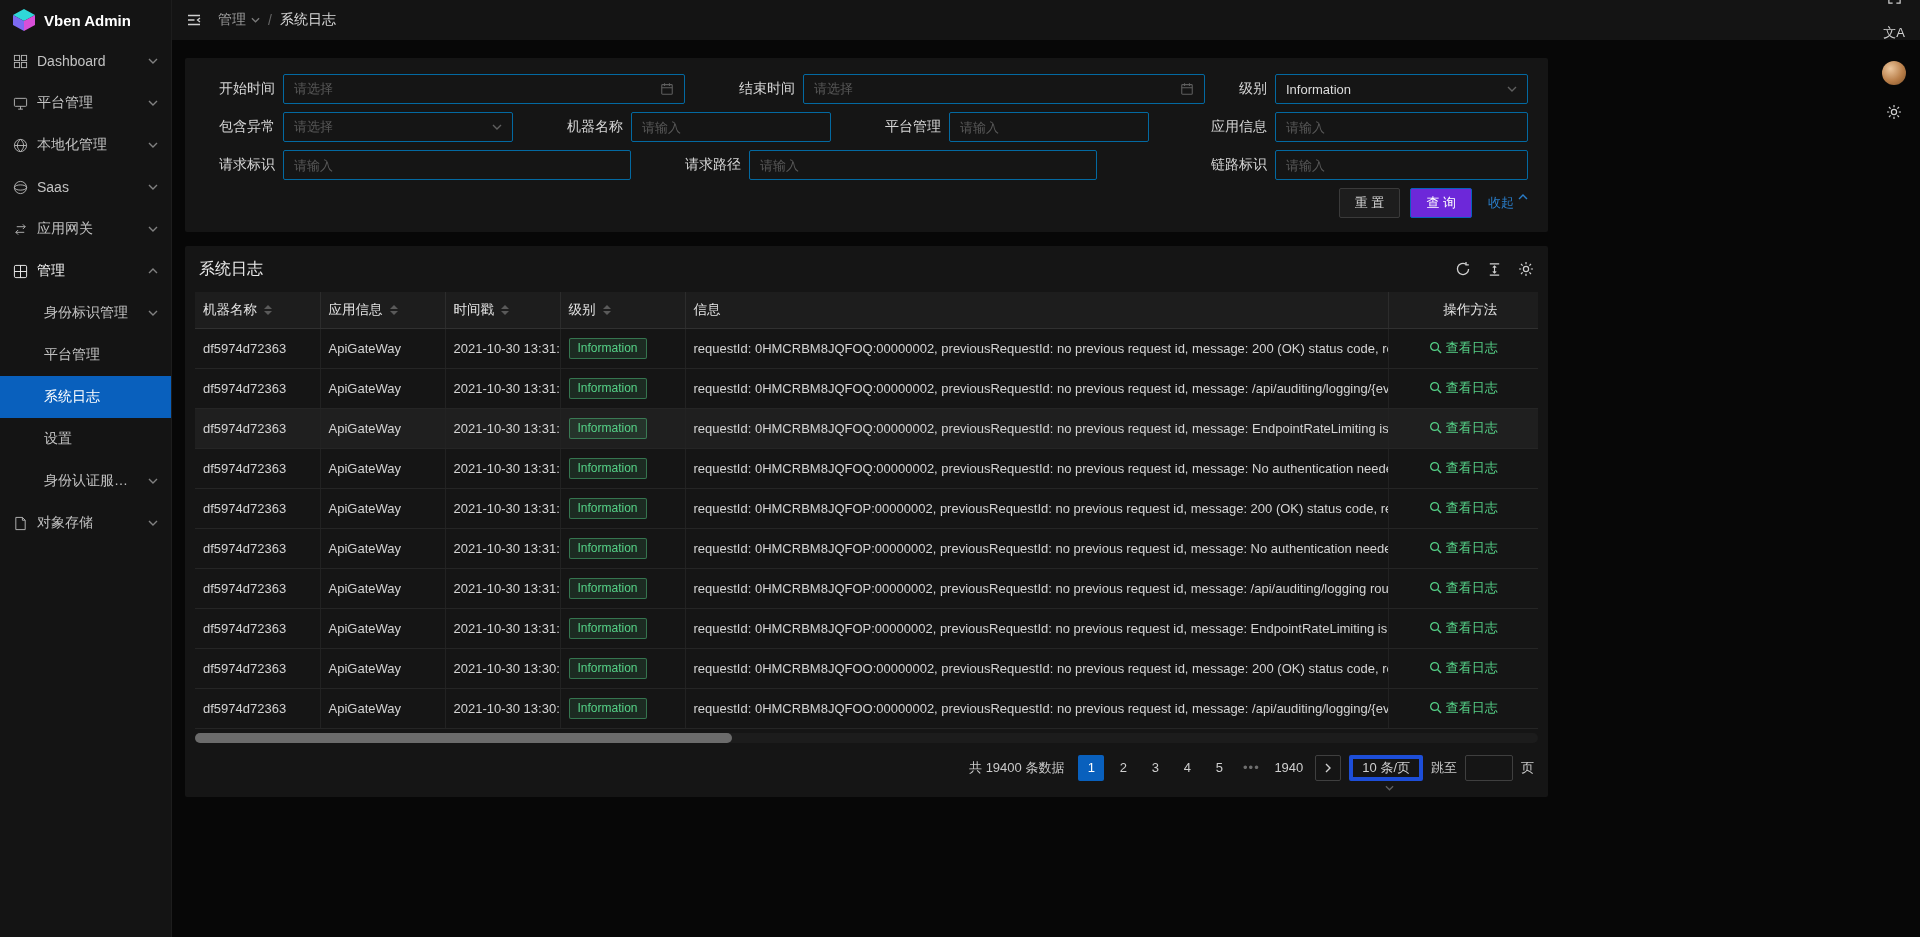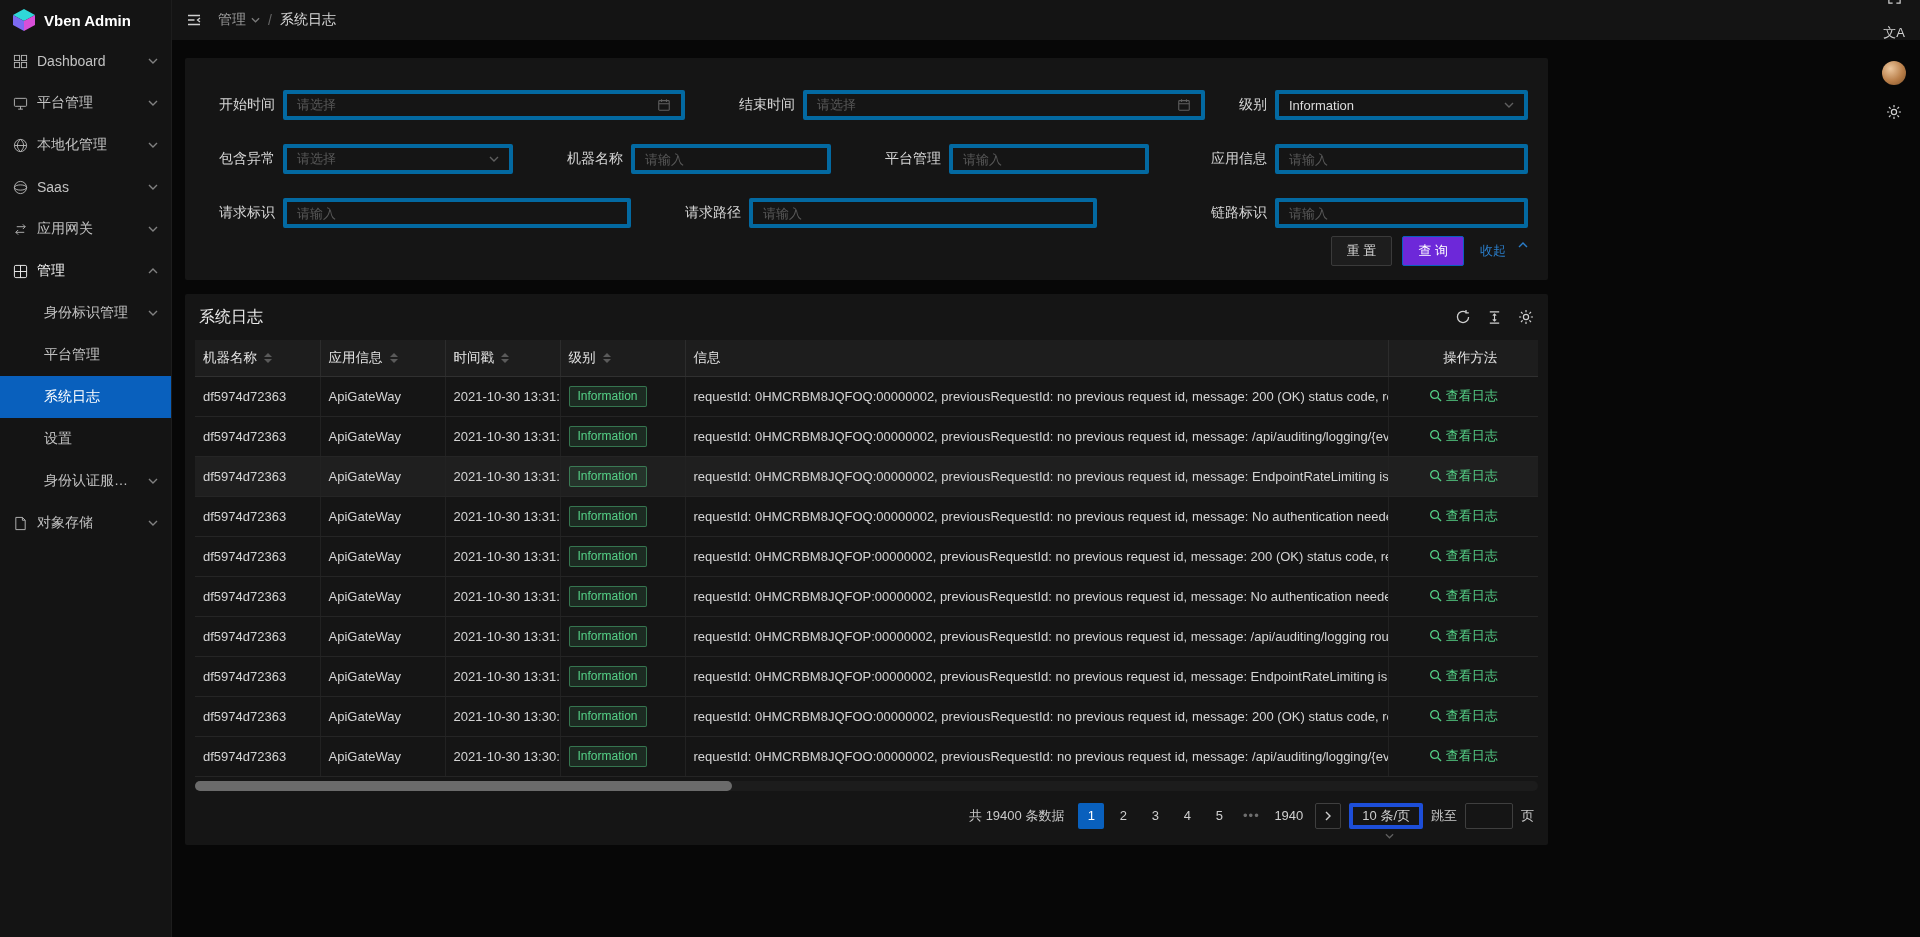--- a/index.html
+++ b/index.html
@@ -33,38 +33,38 @@
   .tico { color:#d0d0d0; display:flex; align-items:center; cursor:pointer; }
   .tico.translate { font-size:13px; letter-spacing:0; }
   .avatar { width:24px; height:24px; border-radius:50%; cursor:pointer;
             background: radial-gradient(circle at 35% 32%, #ecc79e 0%, #b97f4a 55%, #7c4f27 100%); }
   
   .content { padding:18px 0 0 13px; }
   .card { width:1363px; background:#151515; border-radius:2px; }
   
   .form-card { padding:16px 20px 14px 20px; }
   .f-row { display:flex; align-items:center; margin-bottom:8px; }
-  .fg { display:flex; align-items:center; gap:8px;margin-top:16px; }
+  .fg { display:flex; align-items:center; gap:8px; }
   .fg + .fg { margin-left:40px;justify-content:space-between; }
   .fg.ml-auto { margin-left:auto; }
   .flb { width:70px; text-align:right; color:#d6d6d6; font-size:14px; white-space:nowrap; flex-shrink:0; }
   .flb.auto { width:auto; }
-  .ctrl { height:30px; background:#151515; border:4px solid #0369a1; border-radius:2px;
+  .ctrl { height:30px; background:#151515; border:1px solid #0369a1; border-radius:2px;
           display:flex; align-items:center; padding:0 10px; font-size:13px; color:#d9d9d9; }
   input.ctrl { outline:none; }
   input.ctrl::placeholder { color:#585858; }
   .ctrl .ph { color:#585858; flex:1; }
   .ctrl .val { flex:1; color:#dcdcdc; }
   .cic { color:#5f5f5f; display:flex; align-items:center; margin-left:6px; }
   .w402 { width:402px; } .w348 { width:348px; } .w253 { width:253px; } .w230 { width:230px; } .w200 { width:200px; }
   .f-actions { display:flex; justify-content:flex-end; align-items:center; gap:10px; margin-top:8px; }
   .btn { height:30px; padding:0 15px; border-radius:2px; font-size:13px; cursor:pointer;
          background:#1d1d1d; color:#d9d9d9; border:1px solid #3a3a3a; font-family:inherit; }
   .btn.primary { background:#6d28d9; border-color:#0960bd; color:#ffffff; }
-  .collapse-link { color:#2a7dc9; display:flex; gap:12px; cursor:pointer; margin-left:6px; font-size:13px; }
+  .collapse-link { color:#2a7dc9; display:flex; gap:4px; cursor:pointer; margin-left:6px; font-size:13px; }
   .cch { display:flex; }
   
   .table-card { margin-top:14px; padding-bottom:10px; }
   .tc-head { height:46px; display:flex; align-items:center; padding:0 14px; }
   .tc-title { font-size:16px; color:#eaeaea; }
   .tc-icons { margin-left:auto; display:flex; align-items:center; gap:16px; color:#cfcfcf; }
   table.logs { width:1343px; margin:0 10px; border-collapse:collapse; table-layout:fixed; }
   .logs th { height:36px; background:#1d1d1d; font-weight:500; font-size:13.5px; text-align:left;
              padding:0 8px; color:#e3e3e3; border-bottom:1px solid #303030; border-right:1px solid #2c2c2c; white-space:nowrap; }
   .logs th:last-child { border-right:none;padding-left:22px; }

